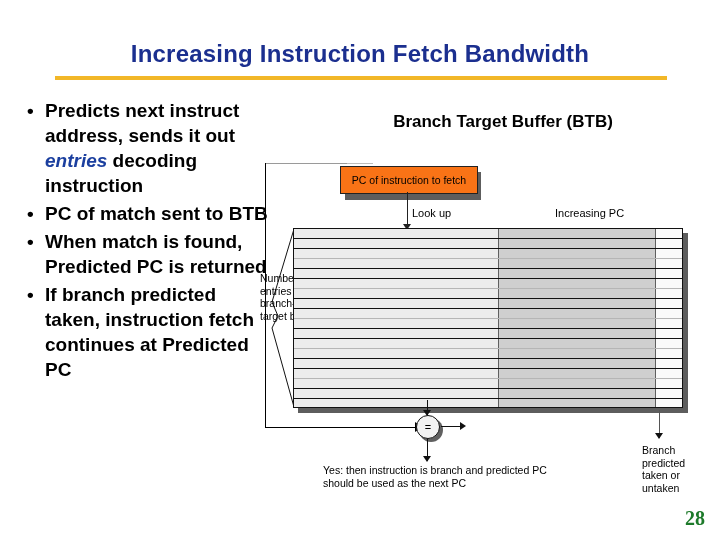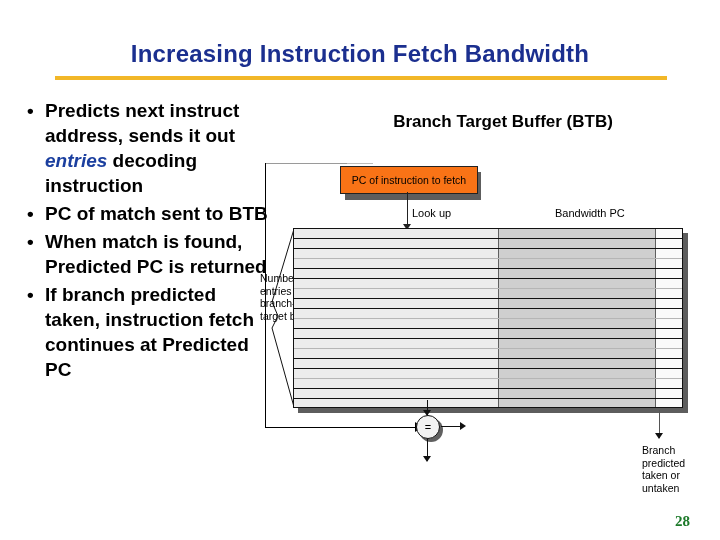--- a/index.html
+++ b/index.html
@@ -349,24 +349,24 @@
     left: 387px;
     top: 344px;
     font-size: 10.5px;
     line-height: 12.5px;
     width: 62px;
   }
 
   
   #page-number {
     position: absolute;
-    right: 30px;
+    right: 15px;
     bottom: 10px;
     font-family: "Liberation Serif", serif;
-    font-size: 15px;
+    font-size: 20px;
     font-weight: bold;
     color: #1d7a2a;
   }
 </style>
 </head>
 <body>
 
 <div id="slide-title">Increasing Instruction Fetch Bandwidth</div>
 <div id="title-rule"></div>
 
@@ -398,21 +398,21 @@
   <div id="frame-top2"></div>
   <div id="frame-left"></div>
   <div id="frame-bottom"></div>
   <div id="frame-bottom-arrow"></div>
 
   <div id="pc-box-shadow"></div>
   <div id="pc-box">PC of instruction to fetch</div>
   <div id="pc-to-table-line"></div>
   <div id="pc-to-table-arrow"></div>
   <div id="lookup-label">Look up</div>
-  <div id="predicted-pc-label">Bandwidth PC</div>
+  <div id="predicted-pc-label">Increasing PC</div>
 
   <div id="brace">
     <svg width="38" height="180" viewBox="0 0 38 180">
       <path d="M36 1 L14 74 L20 88 L14 100 L36 179" fill="none" stroke="#111" stroke-width="1"></path>
     </svg>
   </div>
   <div id="entries-label">Number of entries in branch-target buffer</div>
 
   <div id="btb-shadow"></div>
   <div id="btb">
@@ -510,20 +510,21 @@
 
   <div id="cmp-in-top"></div>
   <div id="cmp-in-top-arrow"></div>
   <div id="cmp-shadow"></div>
   <div id="cmp">=</div>
   <div id="cmp-out-right"></div>
   <div id="cmp-out-right-arrow"></div>
   <div id="cmp-out-bottom"></div>
   <div id="cmp-out-bottom-arrow"></div>
 
+  <div id="yes-text">Yes:  then instruction is branch and predicted PC should be used as the next PC</div>
 
   <div id="right-line"></div>
   <div id="right-arrow"></div>
   <div id="branch-outcome">Branch predicted taken or untaken</div>
 
 </div>
 
 <div id="page-number">28</div>
 
 </body></html>

